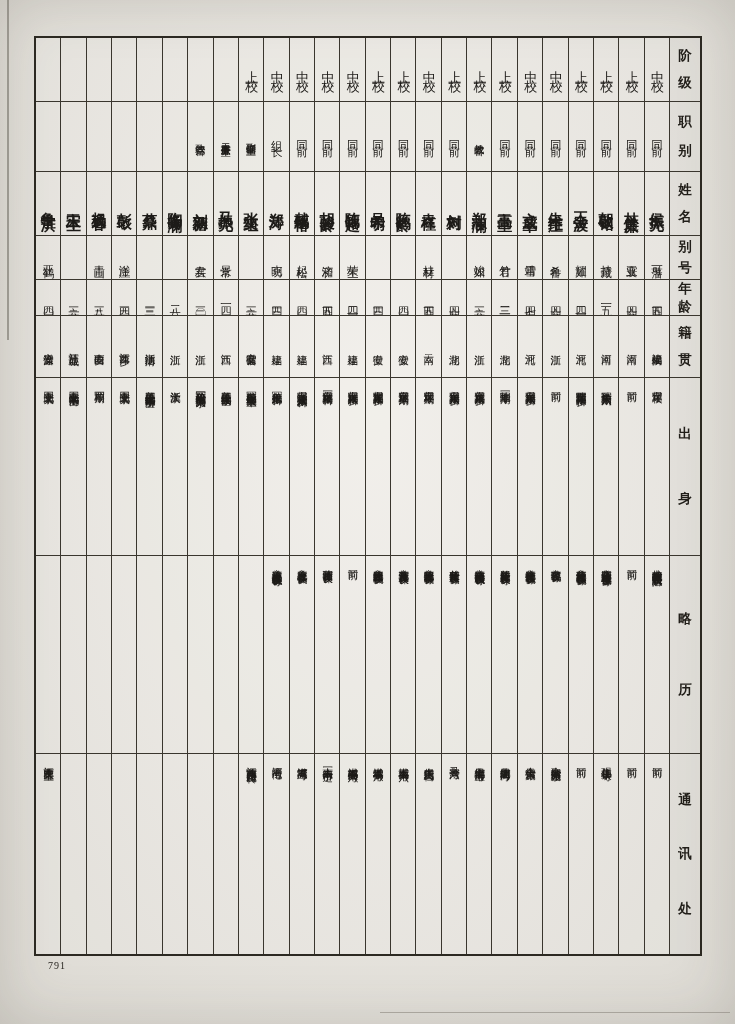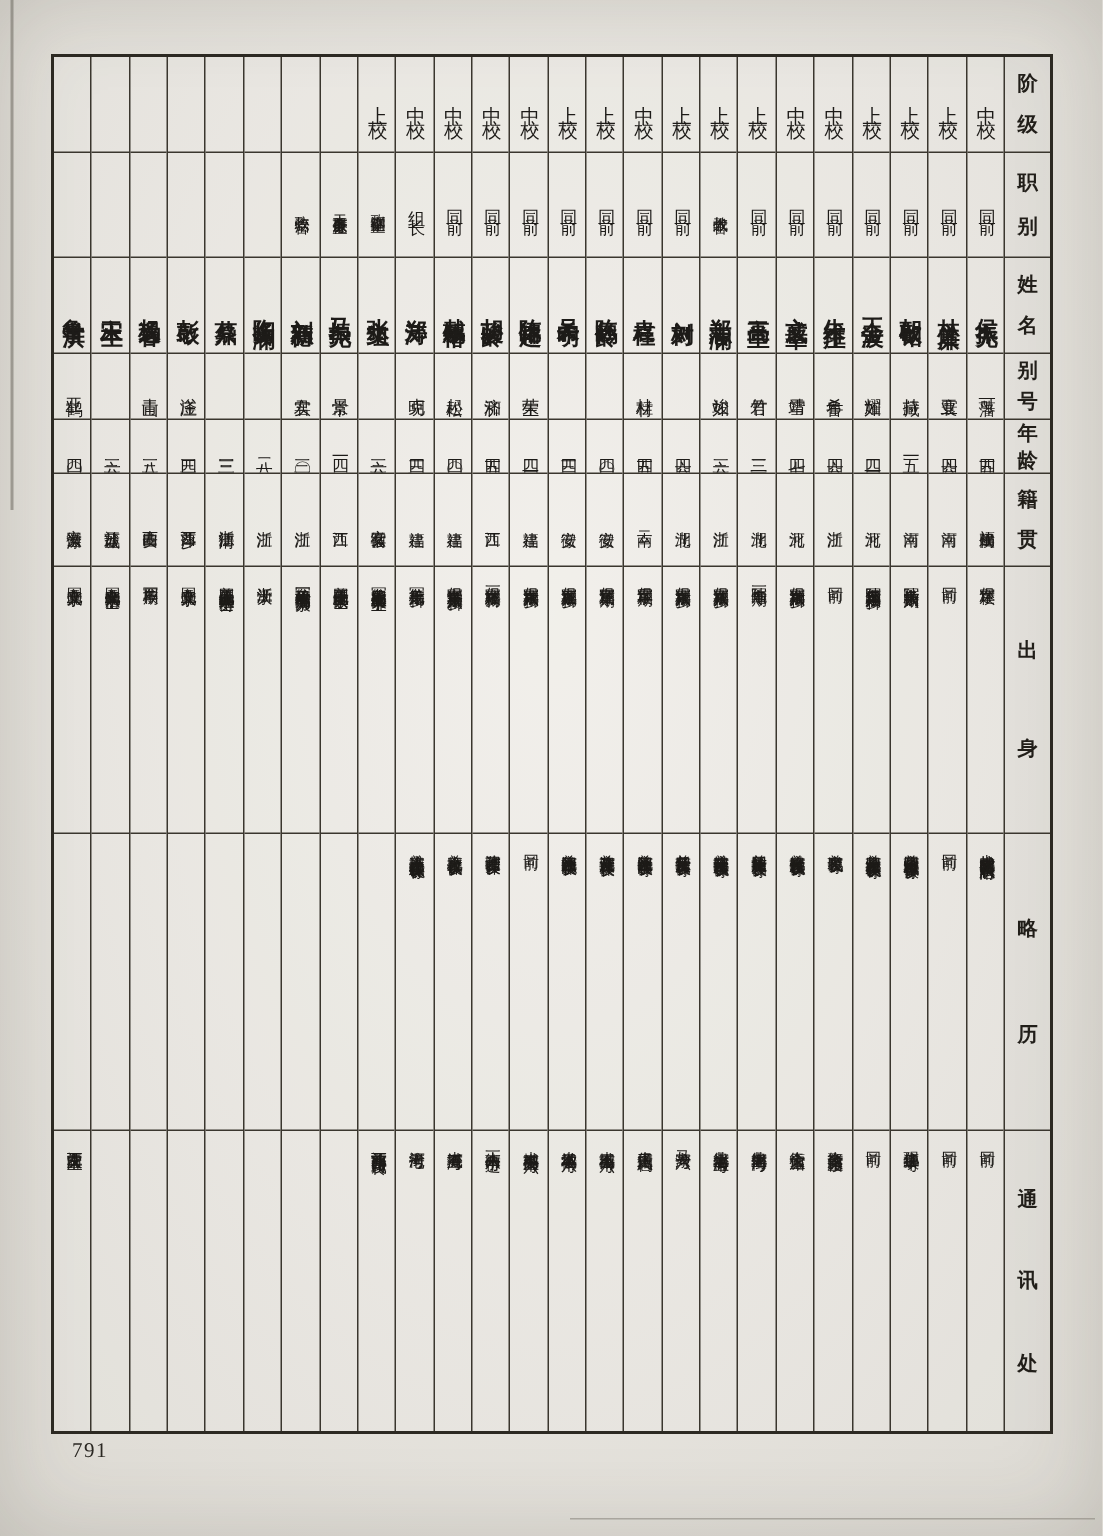--- a/index.html
+++ b/index.html
@@ -60,21 +60,21 @@
   .f-alias .vtxt{font-size:11.5px;letter-spacing:0.1em;}
   .f-age .vtxt{font-size:11.5px;letter-spacing:0.08em;}
   .f-native .vtxt{font-size:10.5px;letter-spacing:0.06em;line-height:11.5px;}
   .f-origin .vtxt,.f-career .vtxt,.f-address .vtxt{font-size:10.5px;line-height:12px;}
   .cell.hdr{
     flex-direction:column;justify-content:space-evenly;align-items:center;
     font-size:13.5px;font-weight:600;color:#211e19;
   }
   .page-number{
     position:absolute;left:48px;top:960px;
-    font-size:14px;letter-spacing:1px;color:#2a2722;
+    font-size:10px;letter-spacing:1px;color:#2a2722;
   }
   .artifact-left{
     position:absolute;left:7px;top:0;width:2px;height:340px;
     background:#6b675f;opacity:0.55;
   }
   .artifact-bottom{
     position:absolute;left:380px;top:1012px;width:350px;height:1px;
     background:#8a867d;opacity:0.6;
   }
 </style>

